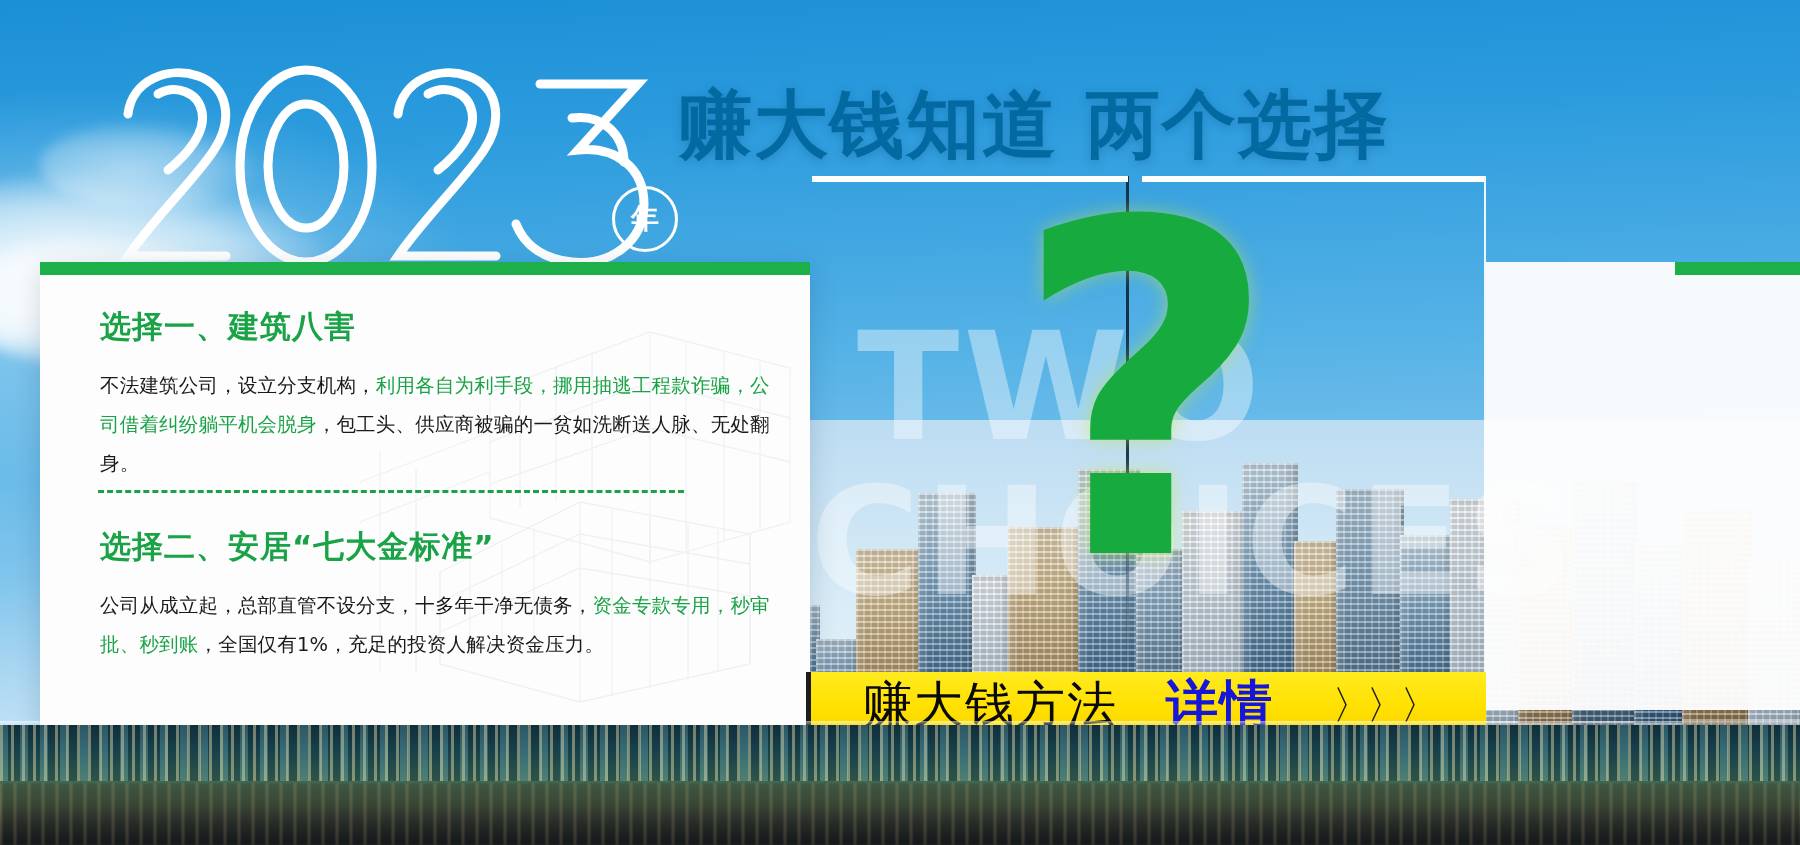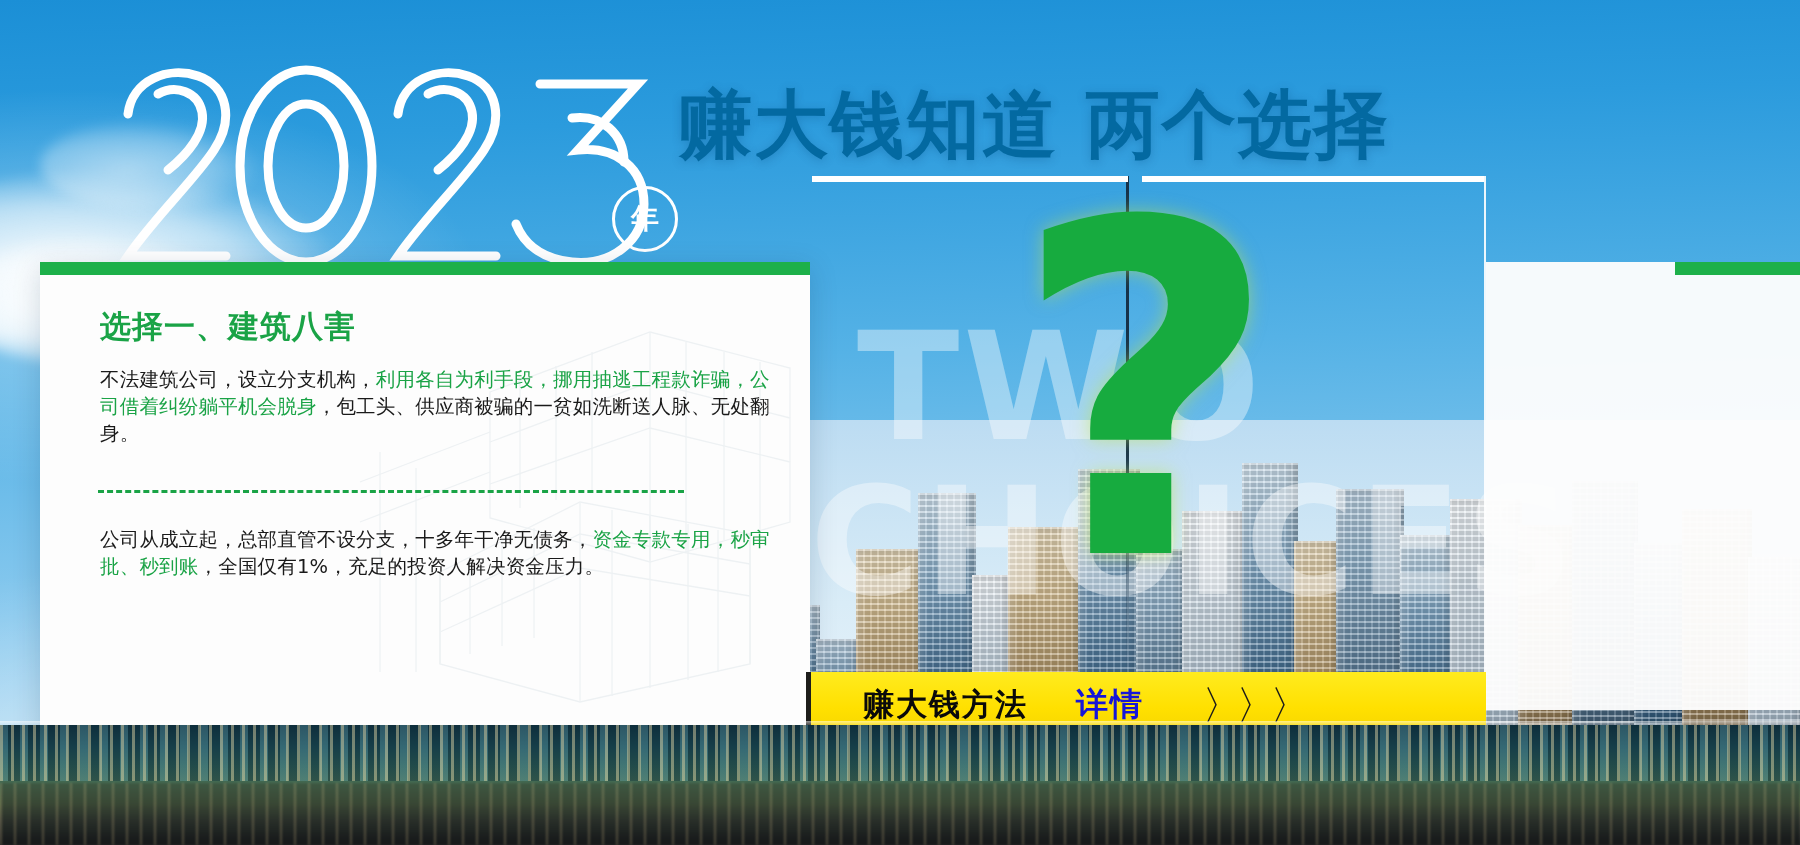--- a/index.html
+++ b/index.html
@@ -130,44 +130,44 @@
   .blueprint {
     position:absolute; right:-30px; top:10px; width:520px; height:440px; opacity:.5;
   }
   .card-inner { position:absolute; left:60px; top:44px; right:34px; }
 
   .sec-title {
     color:#1aa346; font-size:31px; font-weight:700; letter-spacing:1px;
     font-family:"DejaVu Sans",sans-serif; margin-bottom:18px;
   }
   .sec-body {
-    color:#1a1a1a; font-size:19.5px; line-height:27px; letter-spacing:.2px;
+    color:#1a1a1a; font-size:19.5px; line-height:39px; letter-spacing:.2px;
     font-family:"DejaVu Sans",sans-serif;
   }
   .sec-body .g { color:#1aa346; }
 
   .dashed {
     position:absolute; left:58px; top:228px; width:586px; height:0;
     border-top:3px dashed #1aa346;
   }
   .sec2 { position:absolute; left:60px; top:264px; right:34px; }
 
   
   .cta {
     position:absolute; left:806px; top:672px; width:680px; height:66px;
     background:linear-gradient(180deg,#ffeb1f 0%, #ffe000 55%, #f5d400 100%);
     border-left:5px solid #1d1d1b;
     display:flex; align-items:center; padding-left:52px; gap:48px;
   }
   .cta-main {
-    color:#0a0a0a; font-size:31px; font-weight:700; letter-spacing:2px;
+    color:#0a0a0a; font-size:49px; font-weight:400; letter-spacing:2px;
     font-family:"DejaVu Sans",sans-serif;
   }
   .cta-more {
-    color:#1616d8; font-size:32px; font-weight:700; letter-spacing:2px;
+    color:#1616d8; font-size:52px; font-weight:700; letter-spacing:2px;
     font-family:"DejaVu Sans",sans-serif;
   }
   .cta-arrows {
     color:#1a1a1a; font-size:40px; font-weight:400; letter-spacing:-6px;
     font-family:"DejaVu Sans",sans-serif; margin-left:10px;
   }
 
   
   .edge-green {
     position:absolute; right:0; top:262px; width:125px; height:13px; background:#1db04a;
@@ -288,20 +288,21 @@
     <div class="card-inner">
       <div class="sec-title">选择一、建筑八害</div>
       <div class="sec-body">
         <span>不法建筑公司，设立分支机构，</span><span class="g">利用各自为利手段，挪用抽逃工程款诈骗，公司借着纠纷躺平机会脱身</span><span>，包工头、供应商被骗的一贫如洗断送人脉、无处翻身。</span>
       </div>
     </div>
 
     <div class="dashed"></div>
 
     <div class="sec2">
+      <div class="sec-title">选择二、安居“七大金标准”</div>
       <div class="sec-body">
         <span>公司从成立起，总部直管不设分支，十多年干净无债务，</span><span class="g">资金专款专用，秒审批、秒到账</span><span>，全国仅有1%，充足的投资人解决资金压力。</span>
       </div>
     </div>
   </div>
 
   <div class="cta">
     <span class="cta-main">赚大钱方法</span>
     <span class="cta-more">详情</span>
     <span class="cta-arrows">〉〉〉</span>

